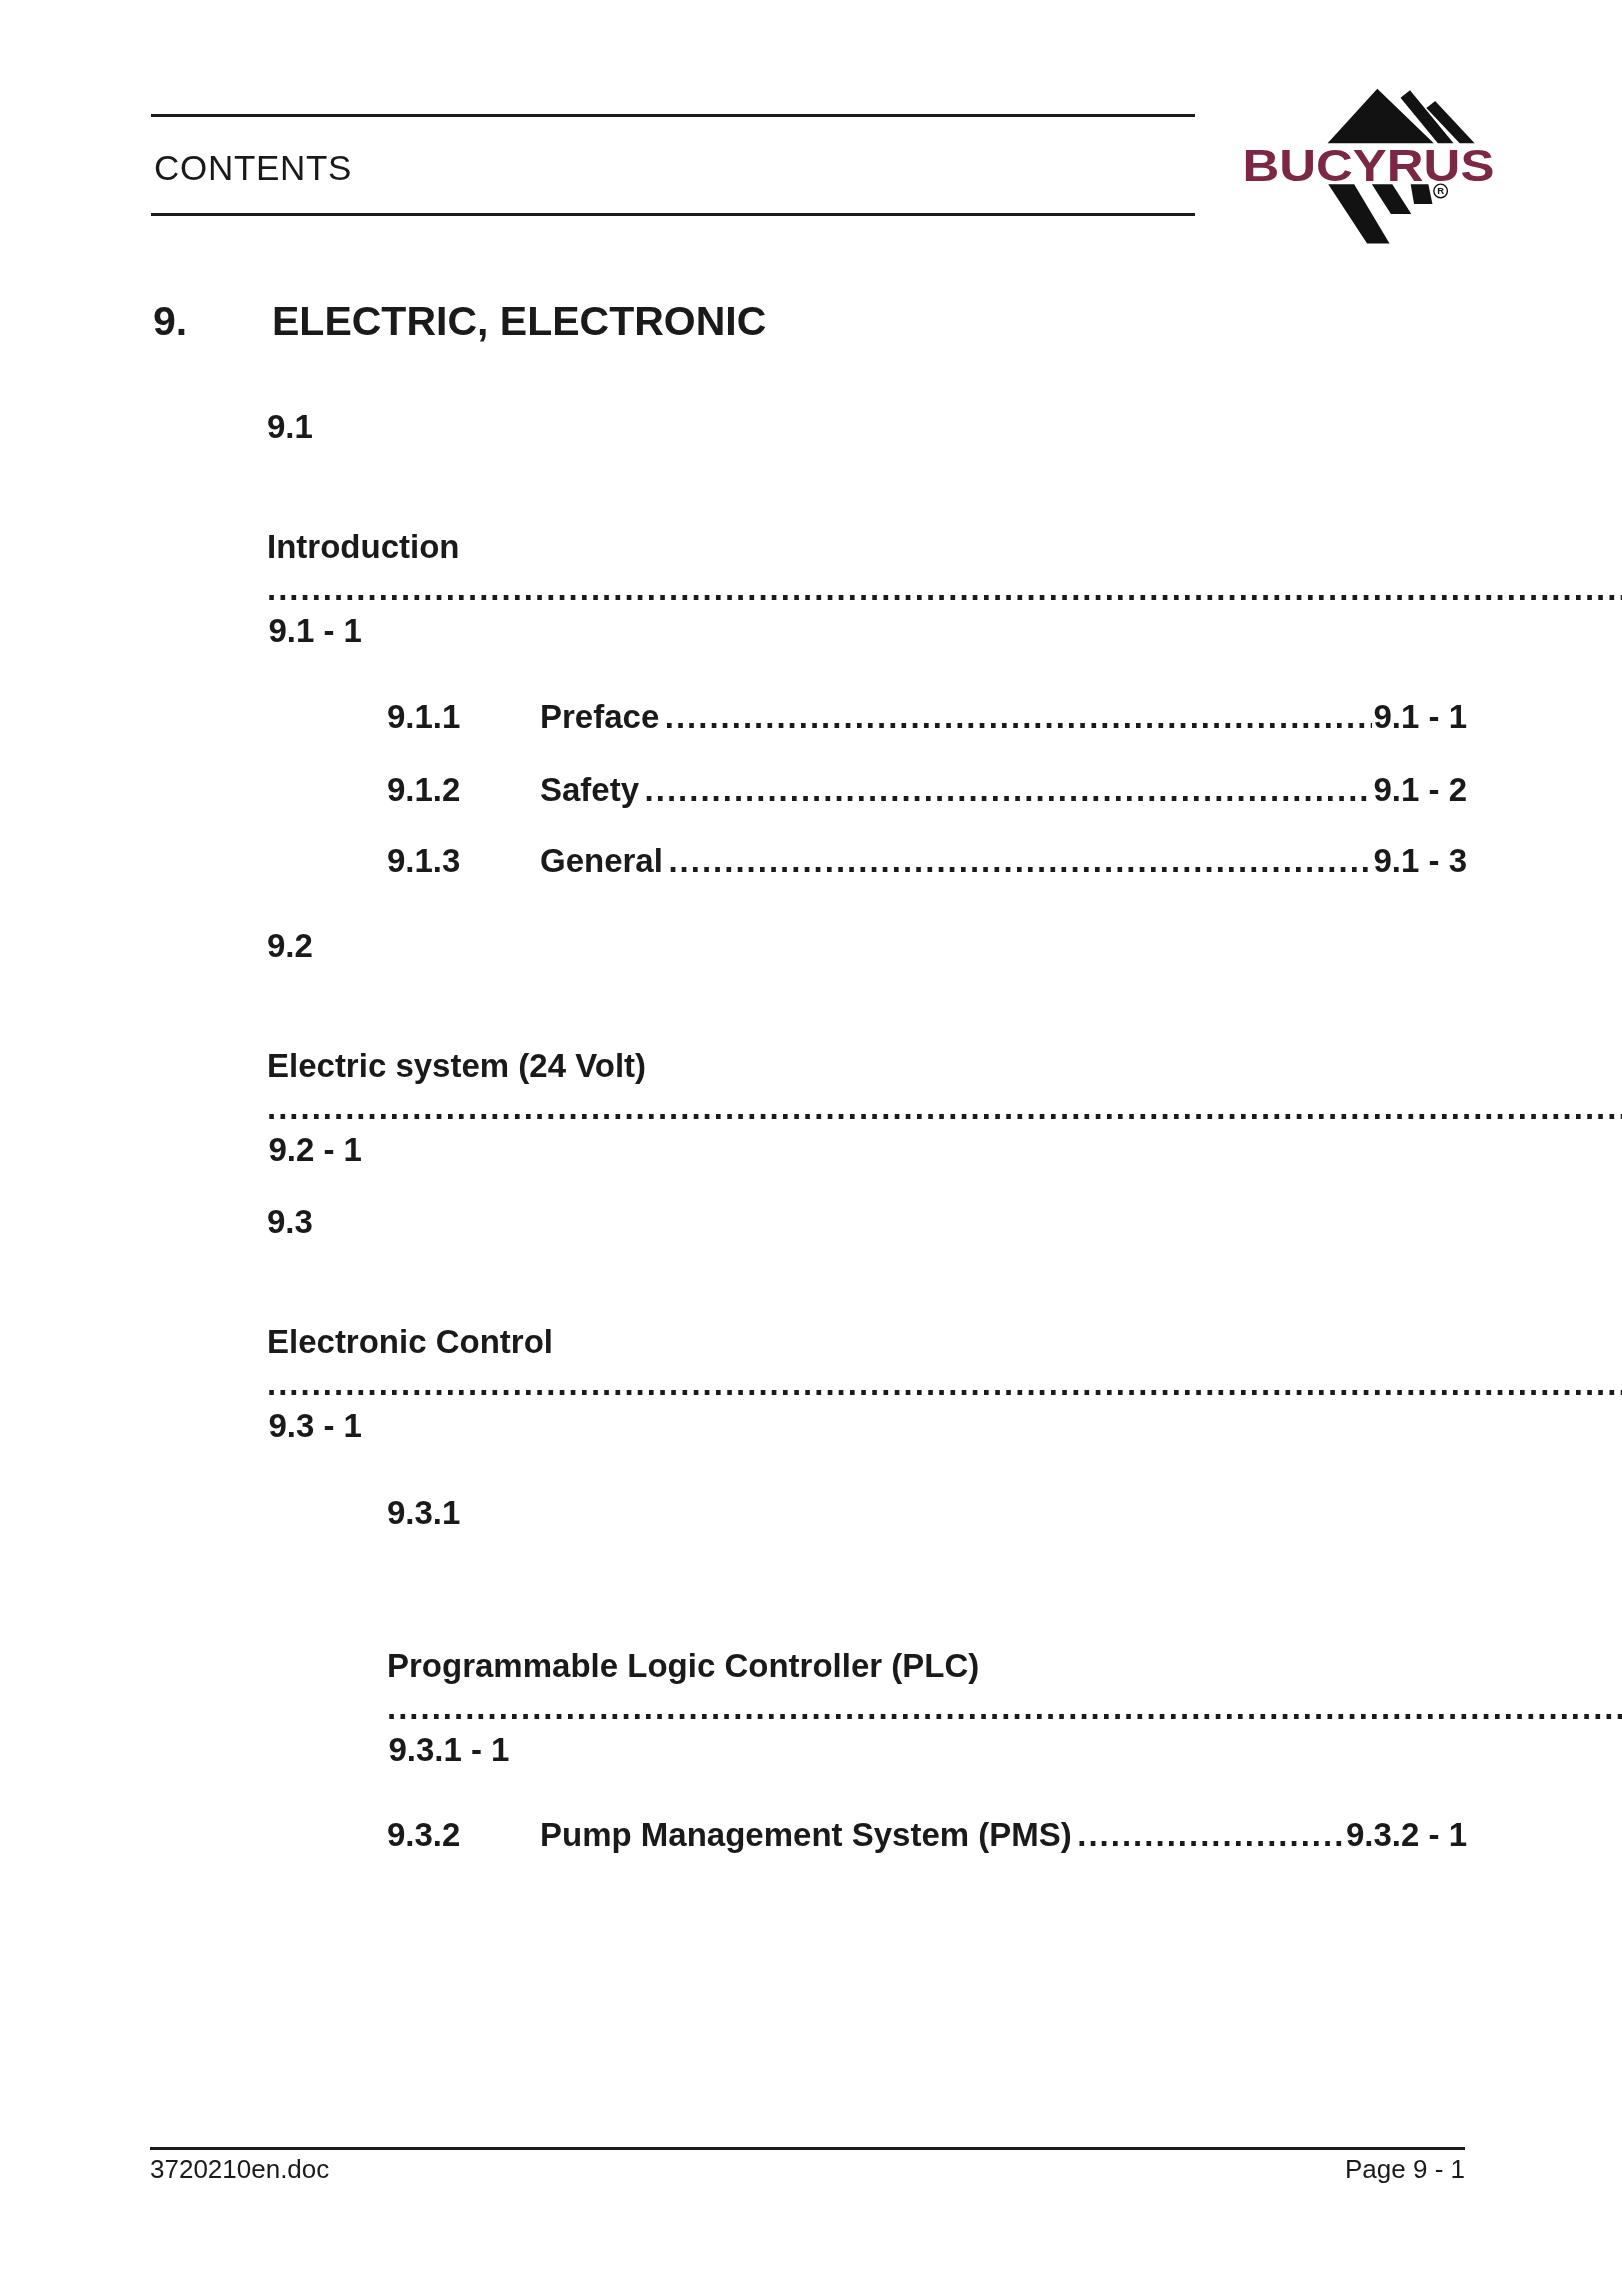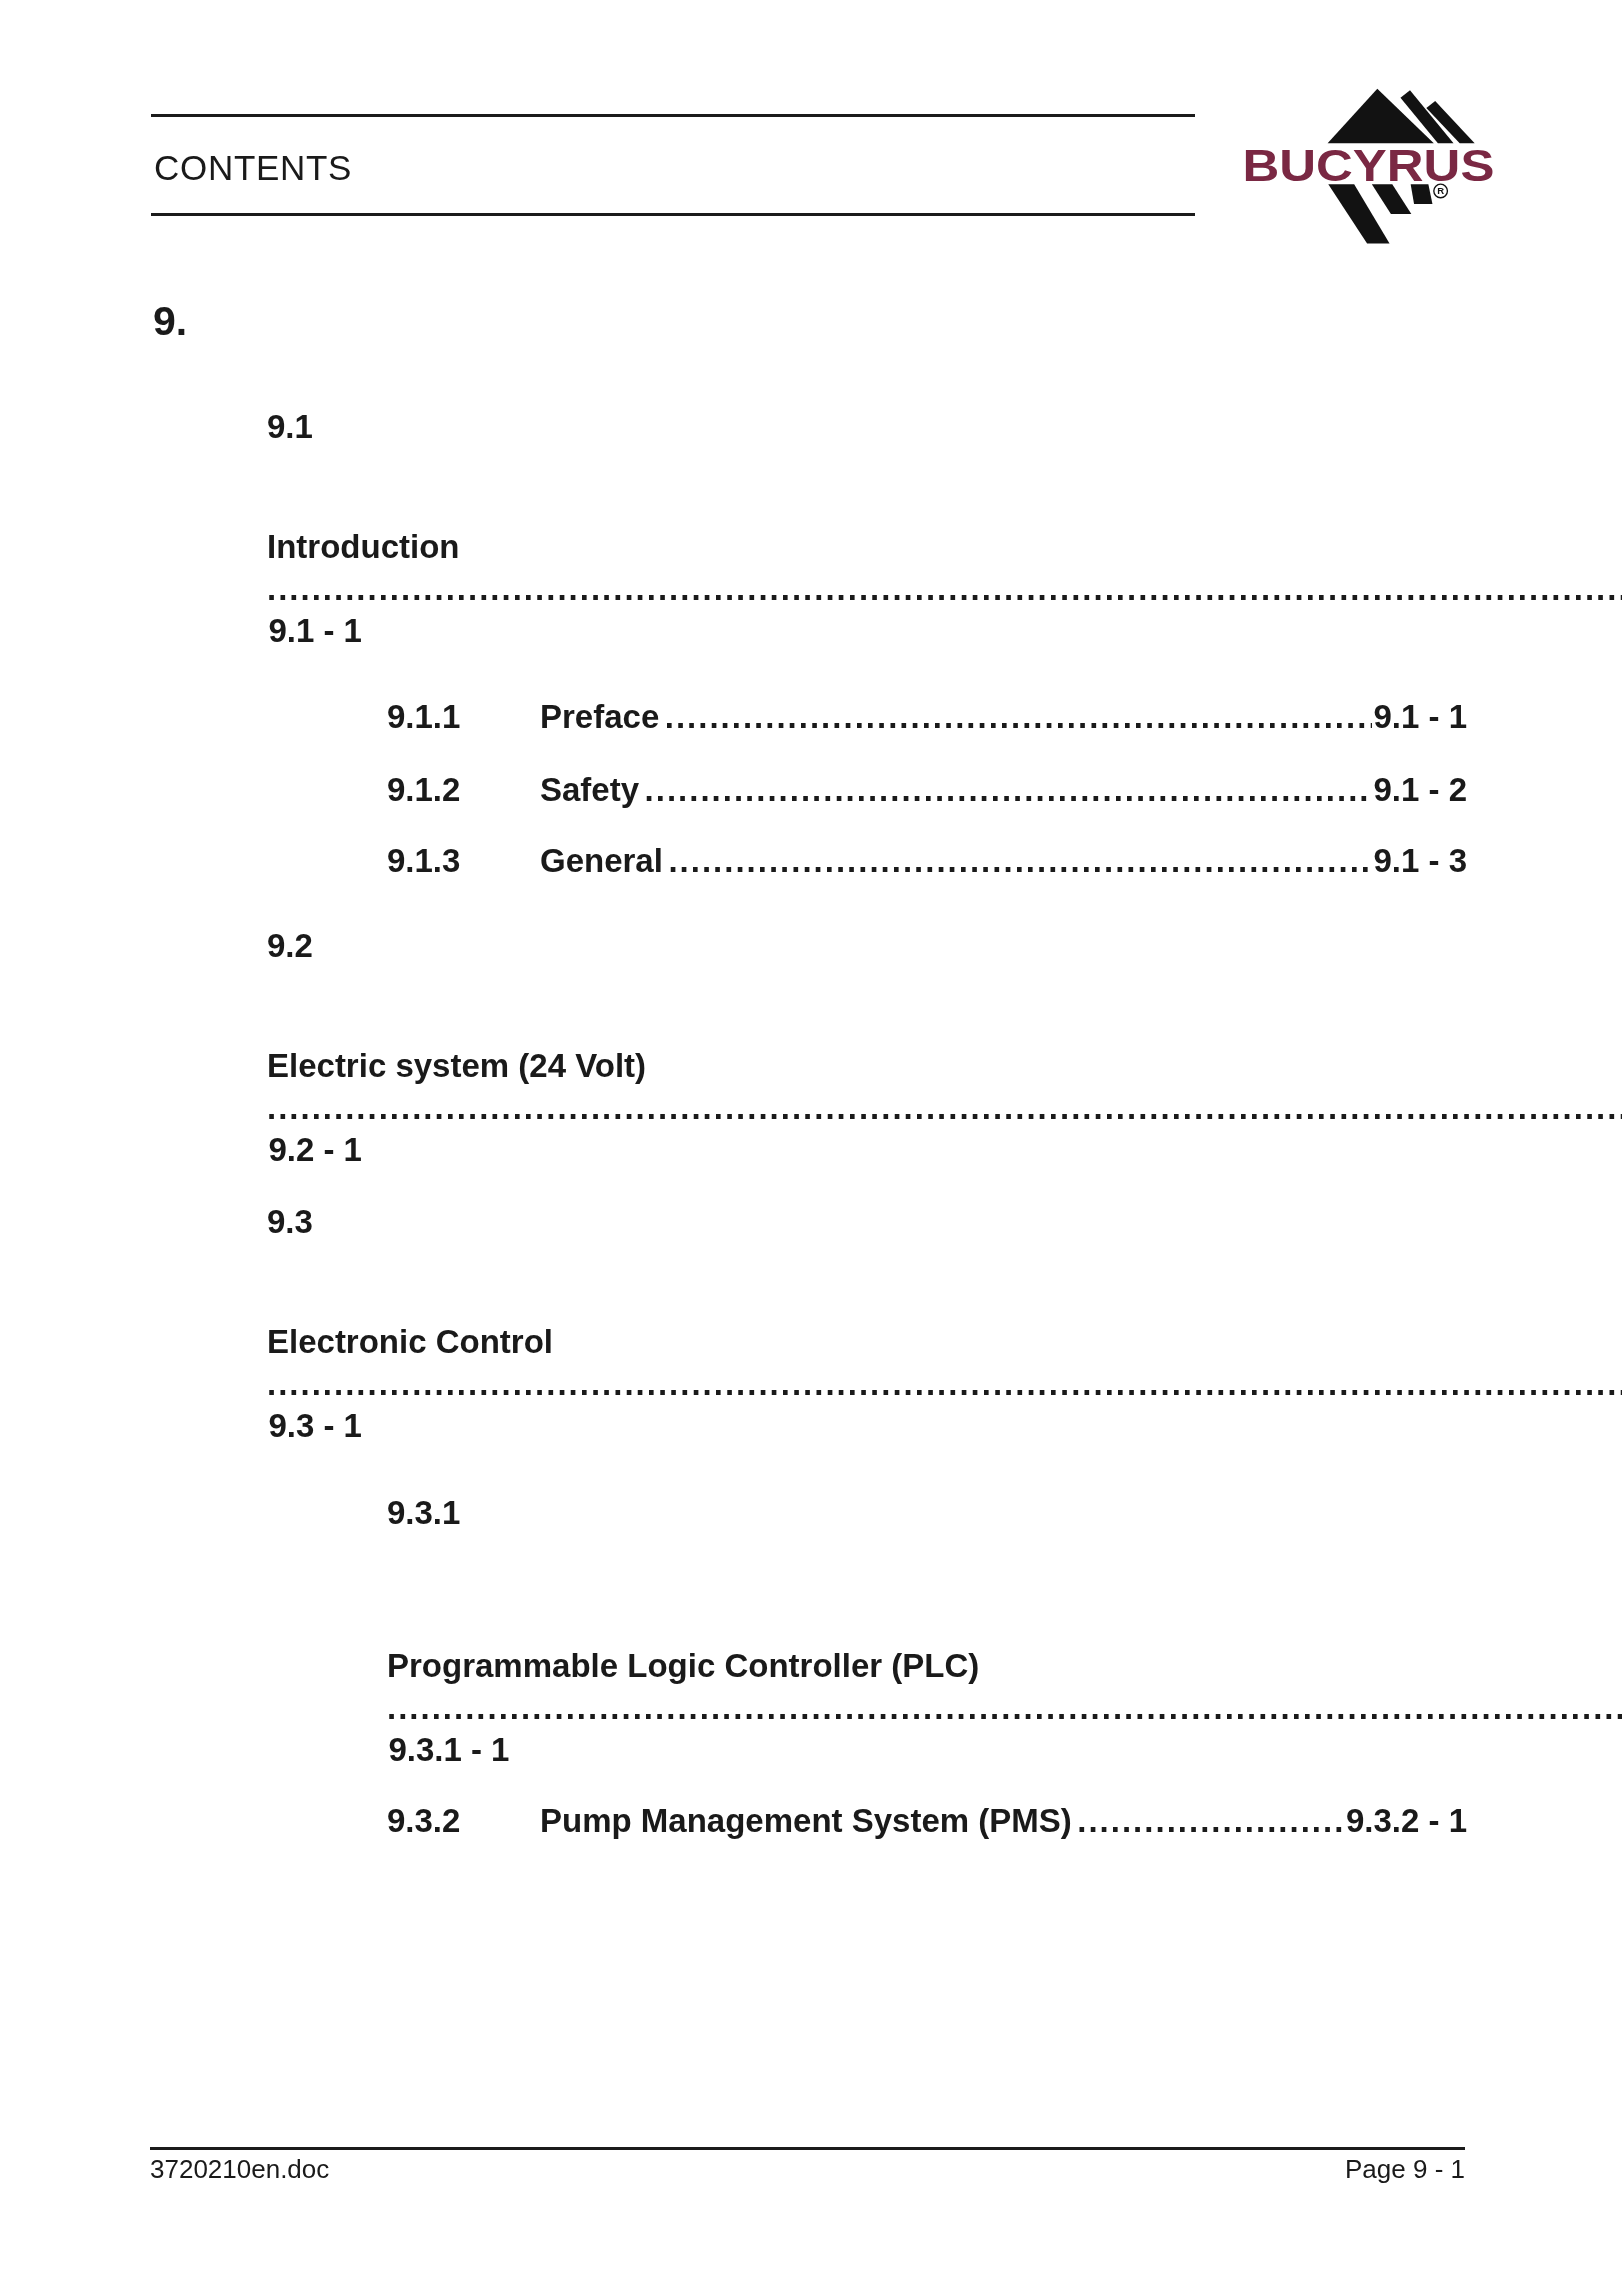--- a/index.html
+++ b/index.html
@@ -47,21 +47,21 @@
     flex: 1 1 auto; overflow: hidden; white-space: nowrap;
     letter-spacing: 2px; min-width: 0;
   }
   .toc-row .t-page { padding-left: 1.4px; }
   .toc-row:nth-child(2) { margin-top: 44px; }
   .toc-row:nth-child(3) { margin-top: 31px; }
   .toc-row:nth-child(4) { margin-top: 29px; }
   .toc-row:nth-child(5) { margin-top: 43px; }
   .toc-row:nth-child(6) { margin-top: 30px; }
   .toc-row:nth-child(7) { margin-top: 45px; flex-direction: column; }
-  .toc-row:nth-child(8) { margin-top: 29px; }
+  .toc-row:nth-child(8) { margin-top: 43px; }
 
   
   .rule.footer { left: 150px; top: 2147px; width: 1315px; height: 3.4px; }
   .footer-row {
     position: absolute; left: 150px; top: 2154px; width: 1315px;
     display: flex; justify-content: space-between;
     font-size: 26px; line-height: 31px;
   }
 </style>
 </head>
@@ -92,20 +92,21 @@
 
       <g>
         <circle cx="303" cy="163" r="10" fill="none" stroke="#121212" stroke-width="2"></circle>
         <text x="303" y="168" font-size="14" font-weight="bold" text-anchor="middle" fill="#121212" font-family="Liberation Sans, sans-serif" aria-label="®">R</text>
       </g>
     </svg>
   </div>
 
   <div class="chapter-title">
     <span class="num">9.</span>
+    <span>ELECTRIC, ELECTRONIC</span>
   </div>
 
   <div class="toc">
 
     <div class="toc-row level-1 bold">
       <span class="t-num">9.1</span>
       <span class="t-title">Introduction</span>
       <span class="t-leader">......................................................................................................................................................</span>
       <span class="t-page">9.1 - 1</span>
     </div>

